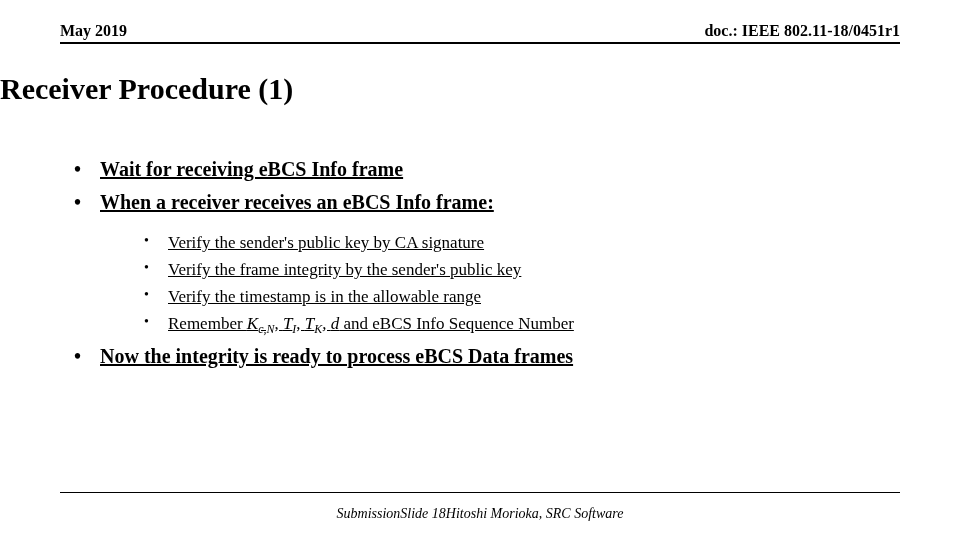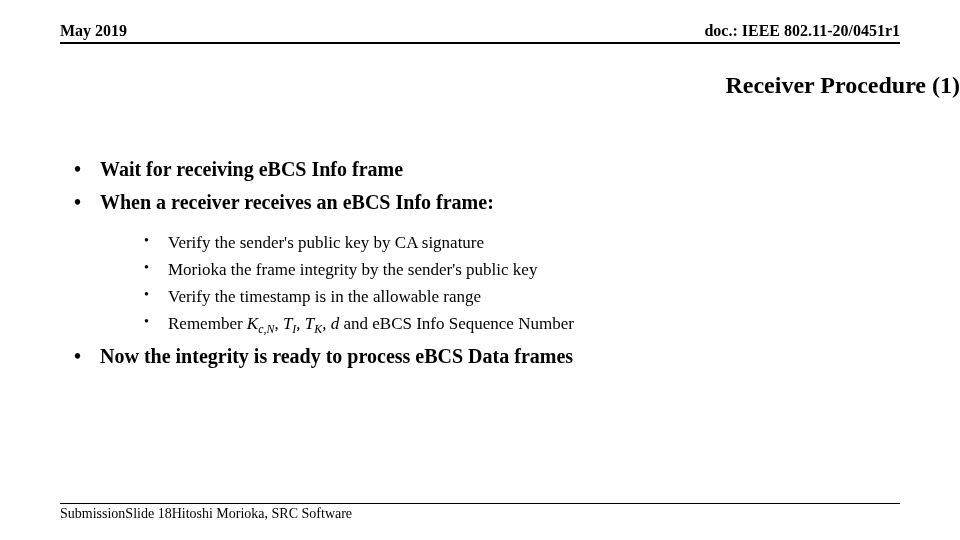--- a/index.html
+++ b/index.html
@@ -28,42 +28,43 @@
     font-weight: bold;
     font-size: 16px;
     border-bottom: 2px solid #000;
     padding-bottom: 2px;
   }
   .title {
     position: absolute;
     top: 72px;
     left: 0;
     right: 0;
-    text-align: right;
+    text-align: left;
     font-weight: bold;
-    font-size: 24px;
+    font-size: 30px;
   }
   .content {
     position: absolute;
     top: 150px;
     left: 60px;
     right: 60px;
   }
   ul.top {
     list-style: none;
     padding: 0;
     margin: 0;
   }
   ul.top > li {
     position: relative;
     padding-left: 40px;
     margin: 6px 0;
     font-size: 20px;
     font-weight: bold;
     line-height: 1.35;
+    text-decoration: underline;
   }
   ul.top > li::before {
     content: "•";
     position: absolute;
     left: 14px;
     top: 0;
     font-size: 20px;
   }
   ul.sub {
     list-style: none;
@@ -86,46 +87,47 @@
     font-size: 14px;
   }
   .ital { font-style: italic; }
   .subsc { font-size: 0.7em; vertical-align: sub; font-style: italic; text-align: center; }
   .footer {
     position: absolute;
     bottom: 18px;
     left: 60px;
     right: 60px;
     display: flex;
-    justify-content: flex-start;
+    justify-content: center;
     font-size: 14px;
     border-top: 1.5px solid #000;
-    padding-top: 2px;
+    padding-top: 13px;
+    font-style: italic;
   }
 </style>
 </head>
 <body>
 
 <div class="page">
 
   <div class="header">
     <span>May 2019</span>
-    <span>doc.: IEEE 802.11-20/0451r1</span>
+    <span>doc.: IEEE 802.11-18/0451r1</span>
   </div>
 
   <div class="title">Receiver Procedure (1)</div>
 
   <div class="content">
     <ul class="top">
       <li>Wait for receiving eBCS Info frame</li>
       <li>
         <span>When a receiver receives an eBCS Info frame:</span>
         <ul class="sub">
           <li>Verify the sender's public key by CA signature</li>
-          <li>Morioka the frame integrity by the sender's public key</li>
+          <li>Verify the frame integrity by the sender's public key</li>
           <li>Verify the timestamp is in the allowable range</li>
           <li>
             <span>Remember </span><span class="ital">K</span><span class="subsc">c,N</span><span>, </span><span class="ital">T</span><span class="subsc">I</span><span>, </span><span class="ital">T</span><span class="subsc">K</span><span>, </span><span class="ital">d</span><span> and eBCS Info Sequence Number</span>
           </li>
         </ul>
       </li>
       <li>Now the integrity is ready to process eBCS Data frames</li>
     </ul>
   </div>
 

